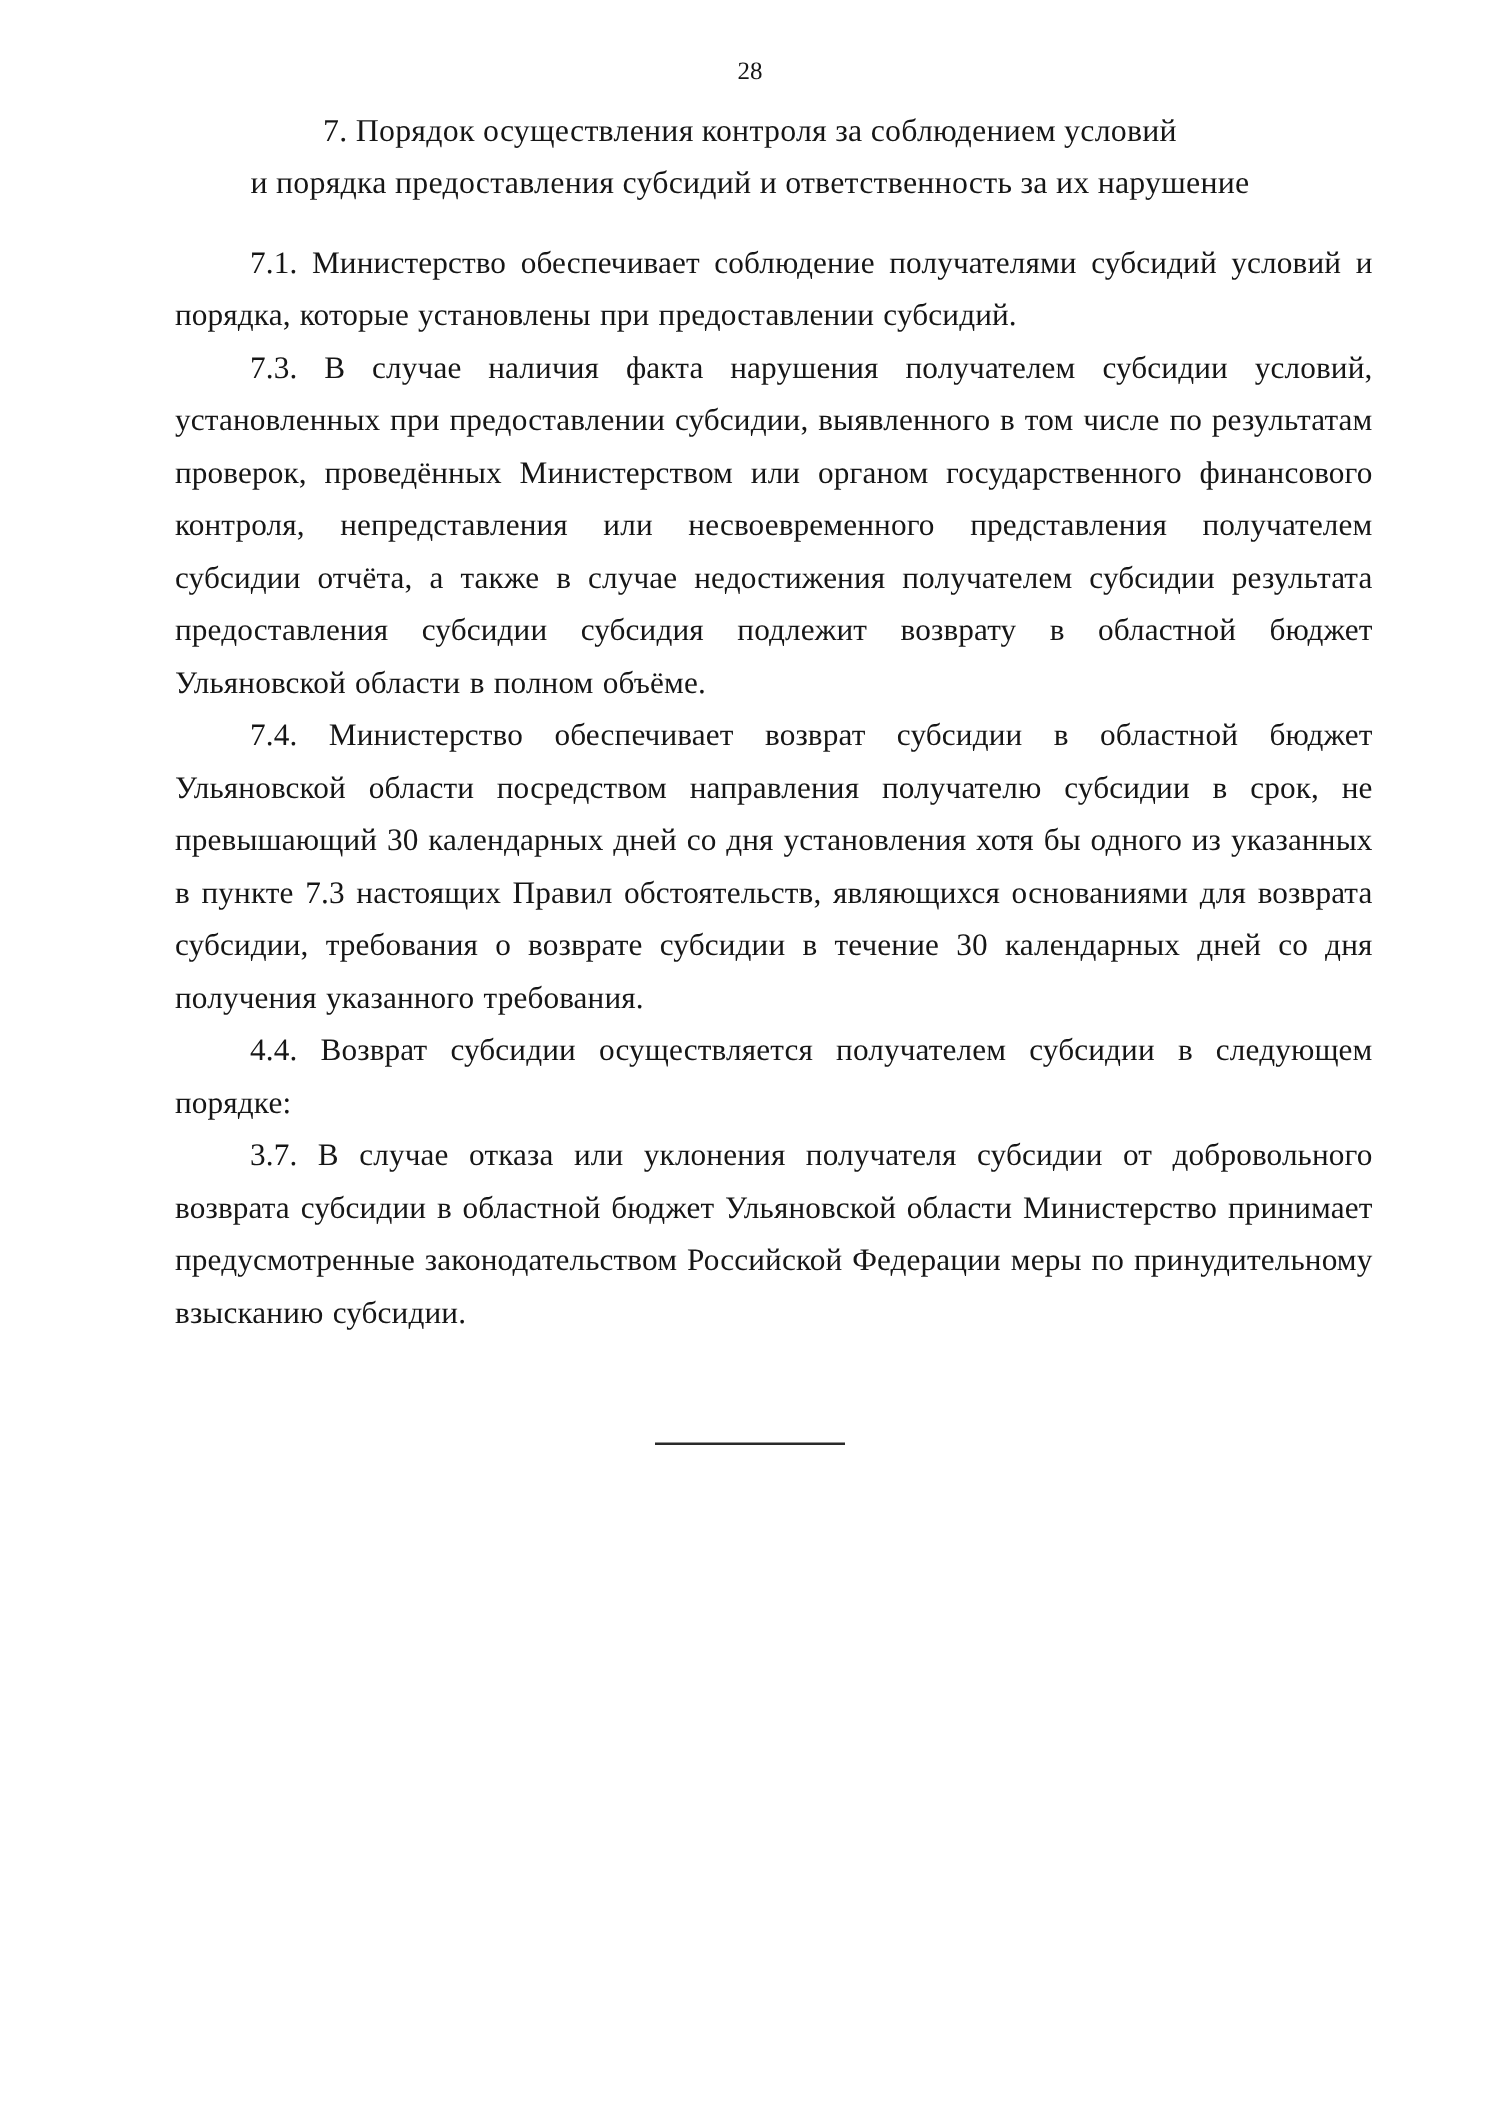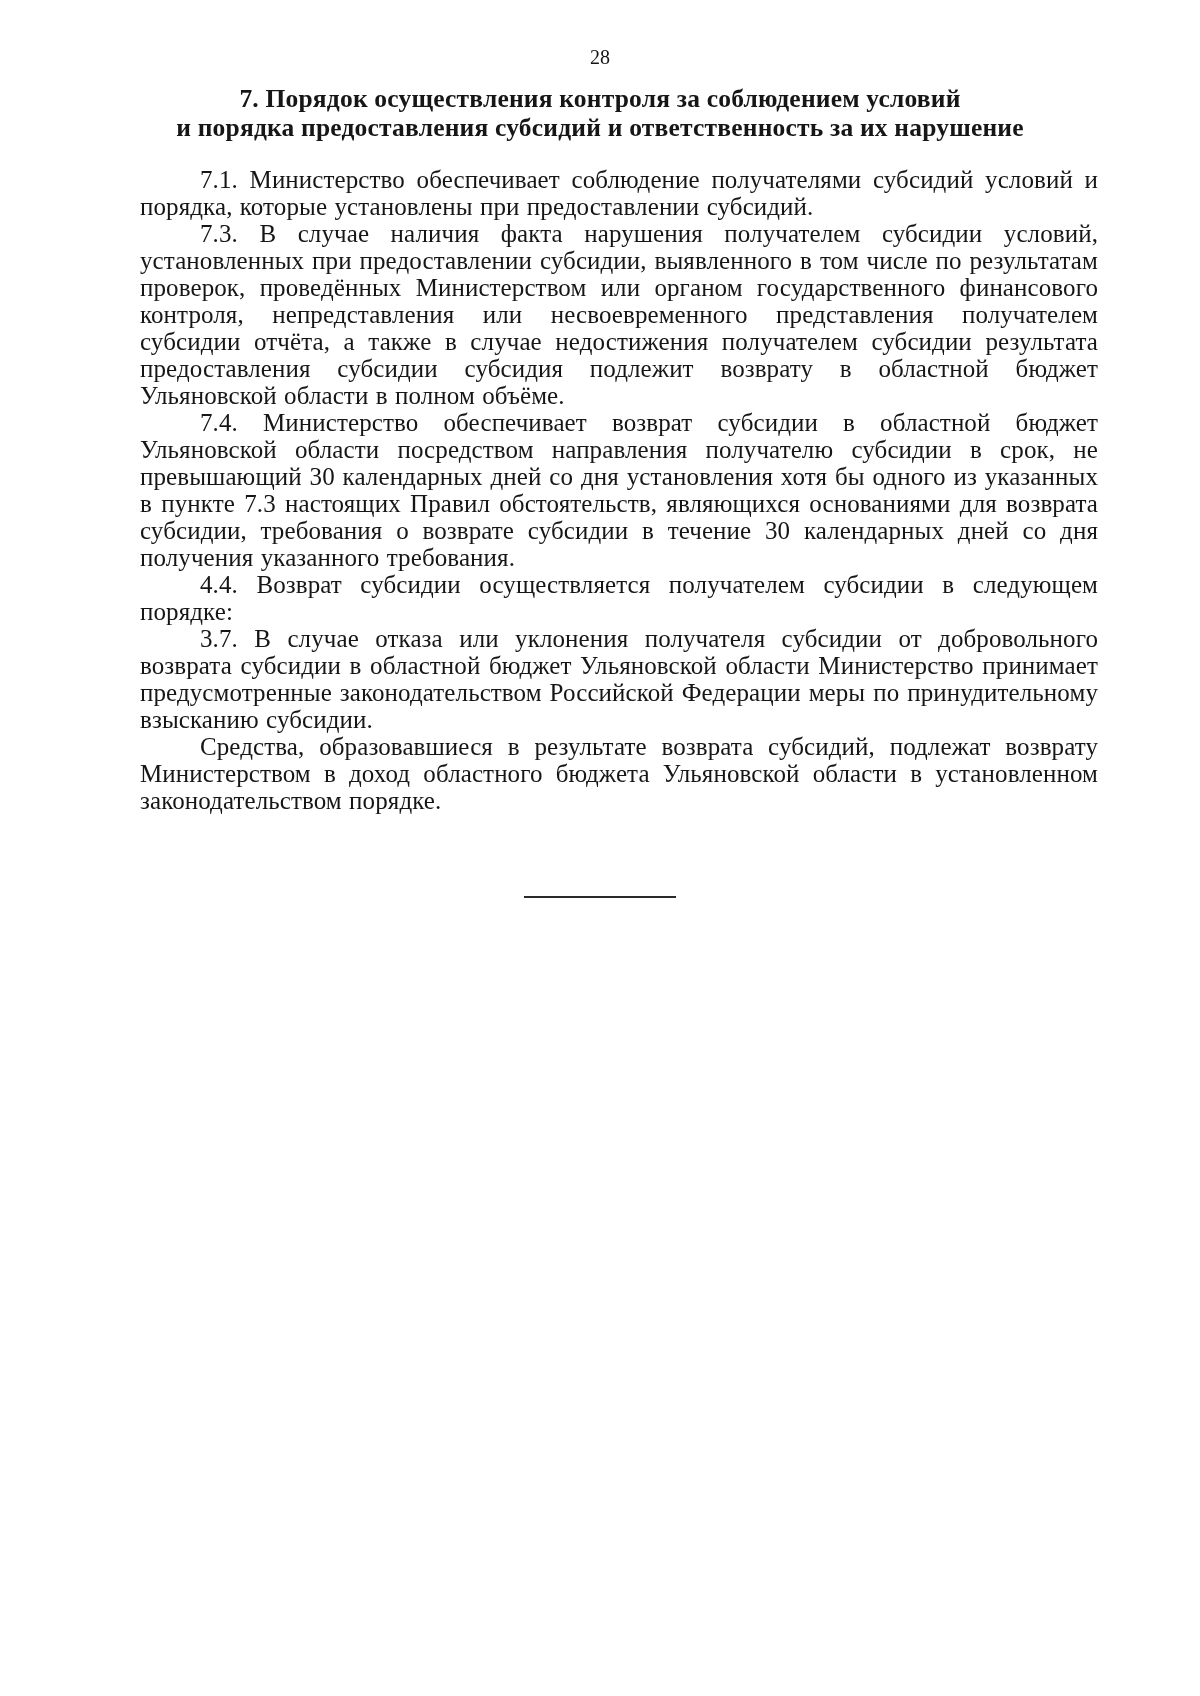--- a/index.html
+++ b/index.html
@@ -21,29 +21,29 @@
   .page-number {
     padding-top: 42px;
     text-align: center;
     font-size: 20px;
     line-height: 30px;
   }
   .heading {
     margin-top: 12px;
     text-align: center;
     font-size: 25.5px;
-    font-weight: bold;
-    line-height: 29px;
+    font-weight: normal;
+    line-height: 41px;
     white-space: pre-line;
     letter-spacing: 0.2px;
   }
   .body-text {
     margin: 24px 102px 0 140px; 
     font-size: 25px;
-    line-height: 27px;
+    line-height: 42px;
     text-align: justify;
     letter-spacing: 0.1px;
   }
   .para {
     text-indent: 60px;
     word-spacing: 1px;
   }
   .divider {
     width: 152px;
     height: 2px;
@@ -60,18 +60,17 @@
 
   <h1 class="heading">7. Порядок осуществления контроля за соблюдением условий
 и порядка предоставления субсидий и ответственность за их нарушение</h1>
 
   <div class="body-text">
     <p class="para">7.1.  Министерство обеспечивает соблюдение получателями субсидий условий и порядка, которые установлены при предоставлении субсидий.</p>
     <p class="para">7.3.  В случае наличия факта нарушения получателем субсидии условий, установленных при предоставлении субсидии, выявленного в том числе по результатам проверок, проведённых Министерством или органом государственного финансового контроля, непредставления или несвоевременного представления получателем субсидии отчёта, а также в случае недостижения получателем субсидии результата предоставления субсидии субсидия подлежит возврату в областной бюджет Ульяновской области в полном объёме.</p>
     <p class="para">7.4.  Министерство обеспечивает возврат субсидии в областной бюджет Ульяновской области посредством направления получателю субсидии в срок, не превышающий 30 календарных дней со дня установления хотя бы одного из указанных в пункте 7.3 настоящих Правил обстоятельств, являющихся основаниями для возврата субсидии, требования о возврате субсидии в течение 30 календарных дней со дня получения указанного требования.</p>
     <p class="para">4.4.  Возврат субсидии осуществляется получателем субсидии в следующем порядке:</p>
     <p class="para">3.7.  В случае отказа или уклонения получателя субсидии от добровольного возврата субсидии в областной бюджет Ульяновской области Министерство принимает предусмотренные законодательством Российской Федерации меры по принудительному взысканию субсидии.</p>
-    <p class="para">Средства, образовавшиеся в результате возврата субсидий, подлежат возврату Министерством в доход областного бюджета Ульяновской области в установленном законодательством порядке.</p>
   </div>
 
   <div class="divider"></div>
 
 </div>
 
 </body></html>

